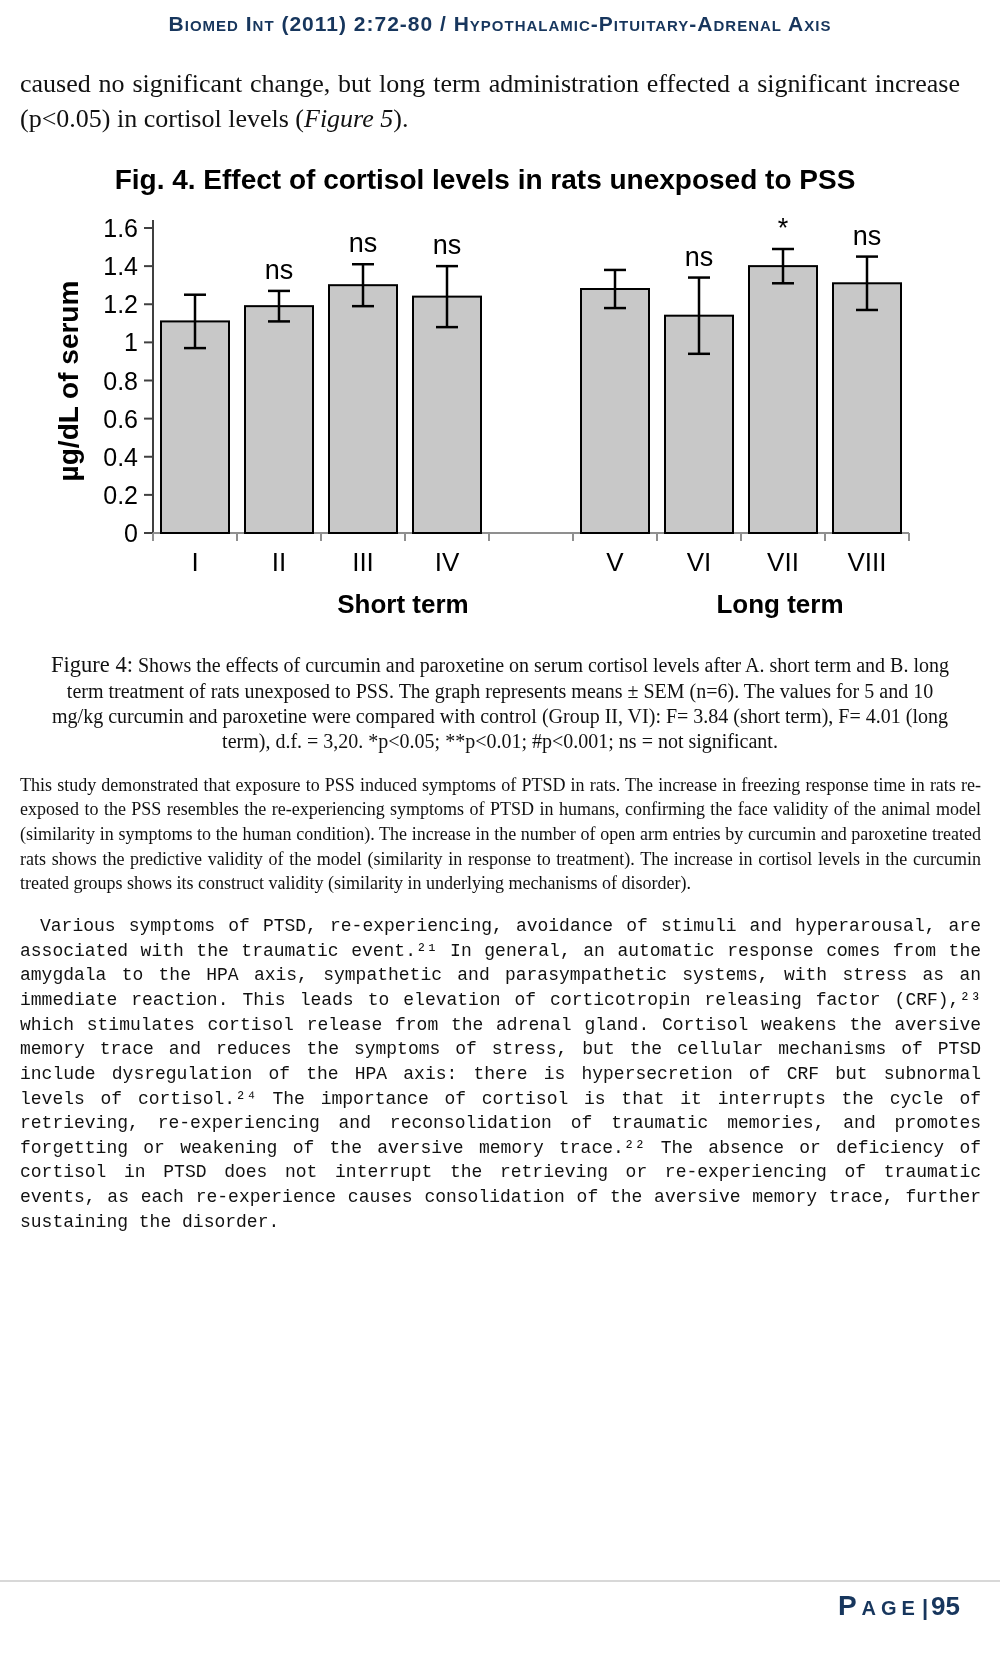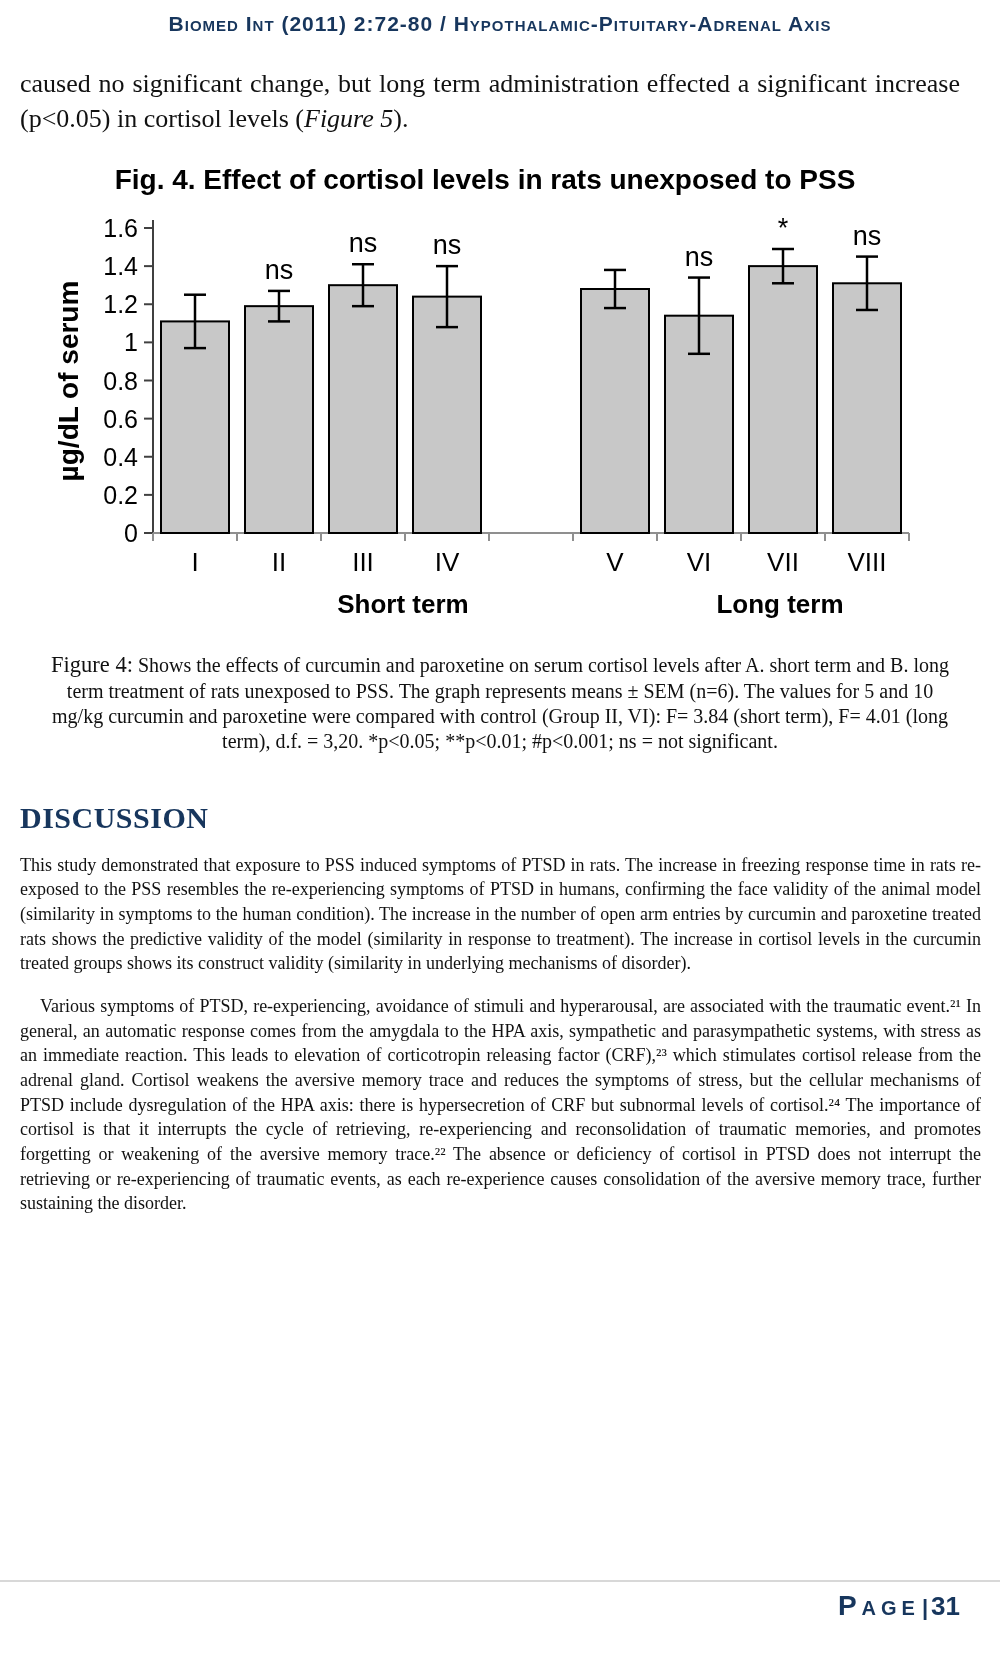--- a/index.html
+++ b/index.html
@@ -56,21 +56,21 @@
     letter-spacing:0.5px;
     color:#17365D;
     font-family:"Liberation Serif","DejaVu Serif",serif;
   }
   .para{
     margin:18px 19px 0 20px;
     font-size:18px;
     line-height:1.37;
     text-align:justify;
   }
-  .p-indent{text-indent:20px;}
+  .p-indent{text-indent:20px;font-family:Liberation Mono, monospace;}
   .footer{position:absolute;top:1580px;left:0;width:1000px;}
   .footer-rule{border-top:2px solid #D8D8D8;width:100%;}
   .footer-text{
     margin-top:8px;
     text-align:right;
     padding-right:40px;
     color:#17365D;
     font-family:"Liberation Sans","DejaVu Sans",sans-serif;
   }
   .pg-word{
@@ -174,24 +174,23 @@
         <text x="740" y="462" class="c-group">Long term</text>
         <text x="38" y="230" transform="rotate(-90 38 230)" class="c-ylabel">µg/dL of serum</text>
       </svg>
   </div>
 
   <p class="caption">
     <span class="cap-lead">Figure 4:</span>
     <span>Shows the effects of curcumin and paroxetine on serum cortisol levels after A. short term and B. long term treatment of rats unexposed to PSS. The graph represents means ± SEM (n=6). The values for 5 and 10 mg/kg curcumin and paroxetine were compared with control (Group II, VI): F= 3.84 (short term), F= 4.01 (long term), d.f. = 3,20. *p&lt;0.05; **p&lt;0.01; #p&lt;0.001; ns = not significant.</span>
   </p>
 
-  <h2 class="disc-heading">DISCUSSION</h2>
 
   <p class="para">This study demonstrated that exposure to PSS induced symptoms of PTSD in rats. The increase in freezing response time in rats re-exposed to the PSS resembles the re-experiencing symptoms of PTSD in humans, confirming the face validity of the animal model (similarity in symptoms to the human condition). The increase in the number of open arm entries by curcumin and paroxetine treated rats shows the predictive validity of the model (similarity in response to treatment). The increase in cortisol levels in the curcumin treated groups shows its construct validity (similarity in underlying mechanisms of disorder).</p>
 
   <p class="para p-indent">Various symptoms of PTSD, re-experiencing, avoidance of stimuli and hyperarousal, are associated with the traumatic event.²¹ In general, an automatic response comes from the amygdala to the HPA axis, sympathetic and parasympathetic systems, with stress as an immediate reaction. This leads to elevation of corticotropin releasing factor (CRF),²³ which stimulates cortisol release from the adrenal gland. Cortisol weakens the aversive memory trace and reduces the symptoms of stress, but the cellular mechanisms of PTSD include dysregulation of the HPA axis: there is hypersecretion of CRF but subnormal levels of cortisol.²⁴ The importance of cortisol is that it interrupts the cycle of retrieving, re-experiencing and reconsolidation of traumatic memories, and promotes forgetting or weakening of the aversive memory trace.²² The absence or deficiency of cortisol in PTSD does not interrupt the retrieving or re-experiencing of traumatic events, as each re-experience causes consolidation of the aversive memory trace, further sustaining the disorder.</p>
 
   <div class="footer">
     <div class="footer-rule"></div>
-    <div class="footer-text"><span class="pg-word">Page</span><span class="pg-sep">|</span><span class="pg-num">31</span></div>
+    <div class="footer-text"><span class="pg-word">Page</span><span class="pg-sep">|</span><span class="pg-num">95</span></div>
   </div>
 
 </div>
 
 </body></html>

